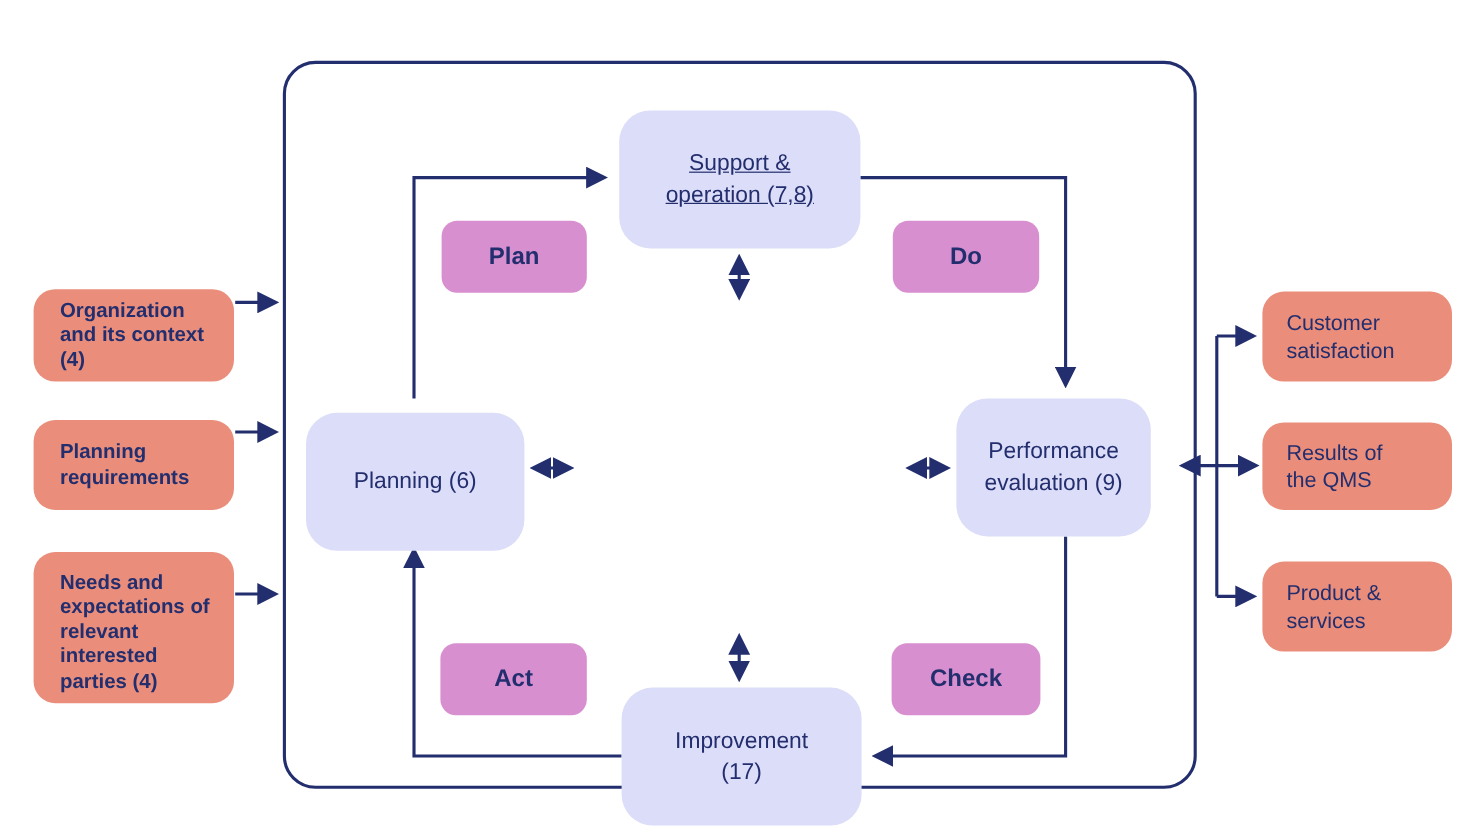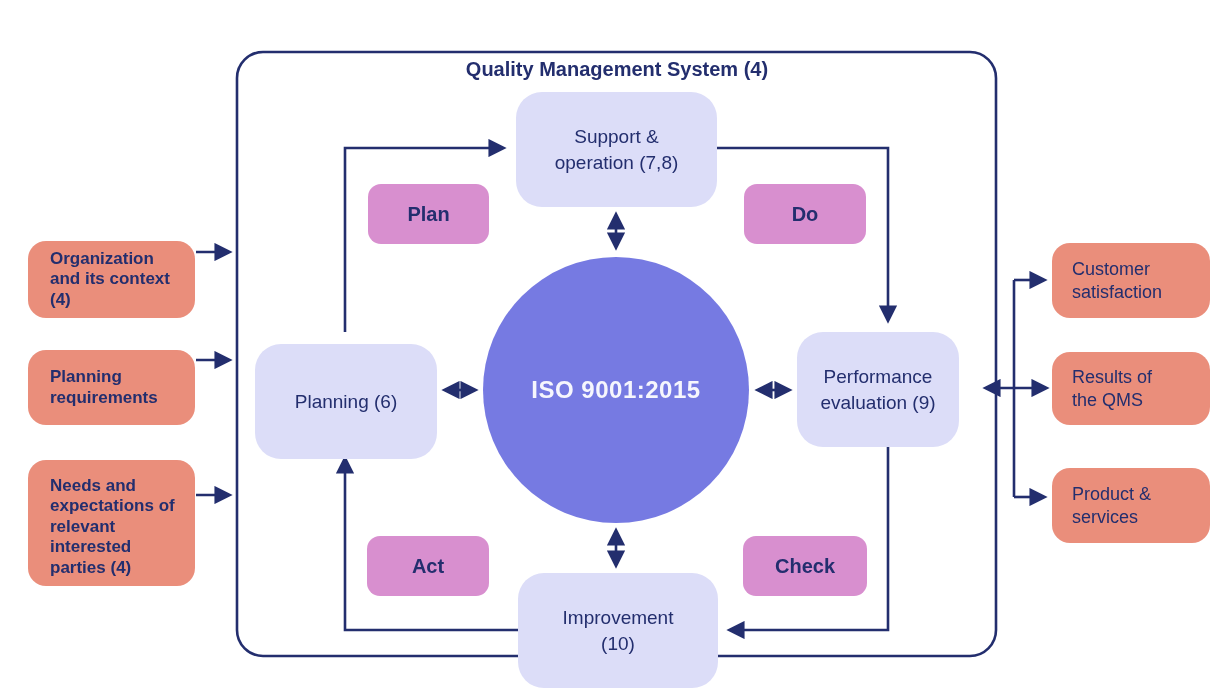--- a/index.html
+++ b/index.html
@@ -28,21 +28,21 @@
   }
 
   .lavender {
     background: #dcddf8;
     border-radius: 26px;
     display: flex; align-items: center; justify-content: center;
     text-align: center;
     font-size: 19px; line-height: 1.35;
     z-index: 2;
   }
-  .box-support     { left: 516px; top:  92px; width: 201px; height: 115px; padding: 16px 28px; }
+  .box-support     { left: 516px; top:  92px; width: 201px; height: 115px; padding: 16px 28px; text-decoration: underline; }
   .box-planning    { left: 255px; top: 344px; width: 182px; height: 115px; }
   .box-performance { left: 797px; top: 332px; width: 162px; height: 115px; padding: 0 22px; }
   .box-improvement { left: 518px; top: 573px; width: 200px; height: 115px; padding: 0 40px; }
 
   .circle {
     left: 483px; top: 257px; width: 266px; height: 266px;
     border-radius: 50%;
     background: #767ae2;
     display: flex; align-items: center; justify-content: center;
     color: #f6f6fd;
@@ -109,37 +109,33 @@
     <path d="M196,252 L229,252" stroke="#232e6e" stroke-width="2.6" marker-end="url(#arrow)"></path>
     <path d="M196,360 L229,360" stroke="#232e6e" stroke-width="2.6" marker-end="url(#arrow)"></path>
     <path d="M196,495 L229,495" stroke="#232e6e" stroke-width="2.6" marker-end="url(#arrow)"></path>
 
     <path d="M986,388 L1046,388" stroke="#232e6e" stroke-width="2.6" marker-start="url(#arrow)" marker-end="url(#arrow)"></path>
     <path d="M1014,280 L1014,497" stroke="#232e6e" stroke-width="2.6"></path>
     <path d="M1014,280 L1044,280" stroke="#232e6e" stroke-width="2.6" marker-end="url(#arrow)"></path>
     <path d="M1014,497 L1044,497" stroke="#232e6e" stroke-width="2.6" marker-end="url(#arrow)"></path>
   </svg>
 
-  <div class="abs title">Quality Management System (4)</div>
 
-  <div class="abs circle">
-    <span>ISO 9001:2015</span>
-  </div>
 
   <div class="abs lavender box-support">
     <span>Support &amp; operation (7,8)</span>
   </div>
   <div class="abs lavender box-planning">
     <span>Planning (6)</span>
   </div>
   <div class="abs lavender box-performance">
     <span>Performance evaluation (9)</span>
   </div>
   <div class="abs lavender box-improvement">
-    <span>Improvement (10)</span>
+    <span>Improvement (17)</span>
   </div>
 
   <div class="abs pdca pdca-plan">
     <span>Plan</span>
   </div>
   <div class="abs pdca pdca-do">
     <span>Do</span>
   </div>
   <div class="abs pdca pdca-act">
     <span>Act</span>

